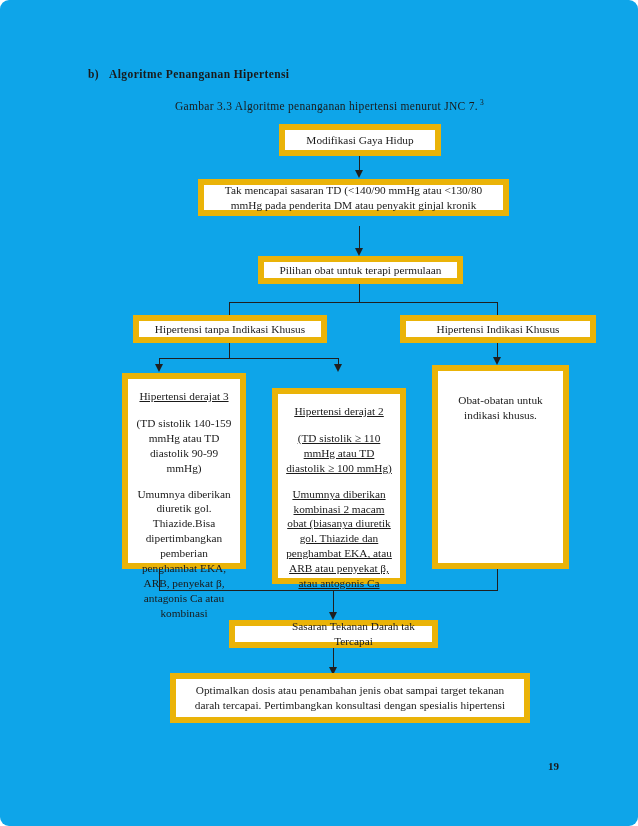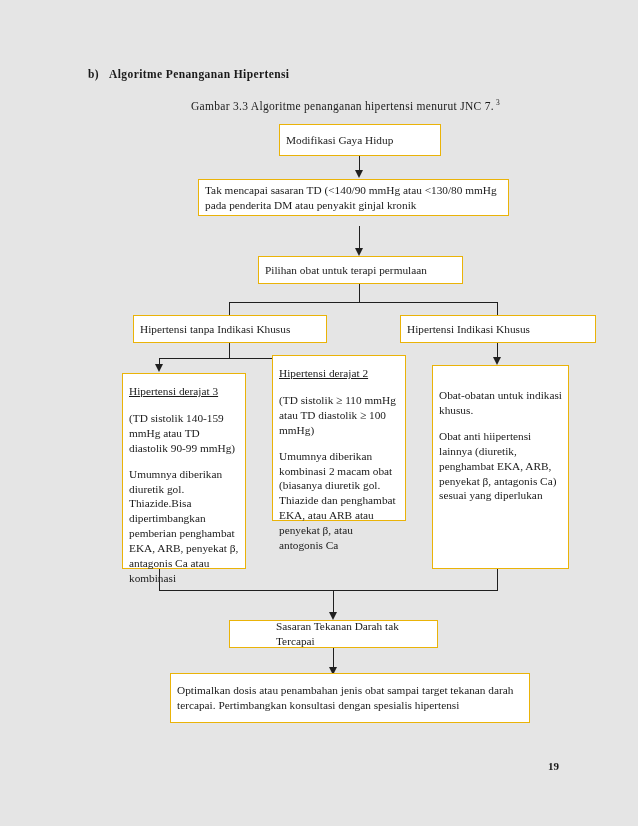--- a/index.html
+++ b/index.html
@@ -9,21 +9,22 @@
   }
   body {
     font-family: "Liberation Serif", serif;
     color: #1a1a1a;
   }
   #page {
     position: relative;
     width: 638px;
     height: 826px;
     overflow: hidden;
-    background: #e5e5e5;
+    background: #0ea5e9;
+    border-radius: 9px;
   }
 
   
   .heading-b {
     position: absolute;
     left: 88px;
     top: 68px;
     font-size: 11.5px;
     font-weight: bold;
     letter-spacing: 0.4px;
@@ -31,45 +32,45 @@
   }
   .heading-b .marker { margin-right: 10px; }
 
   .caption {
     position: absolute;
     left: 175px;
     top: 98px;
     font-size: 11.5px;
     white-space: nowrap;
     letter-spacing: 0.3px;
-    margin-left: 16px;
   }
   .caption sup {
     font-size: 7.5px;
     vertical-align: super;
     margin-left: 2px;
   }
 
   .page-number {
     position: absolute;
     left: 548px;
     top: 760px;
     font-size: 11px;
     font-weight: bold;
   }
 
   
   .node {
     position: absolute;
     box-sizing: border-box;
-    border: 1px solid #eab308;
+    border: 6px solid #eab308;
     background: #ffffff;
     display: flex;
     align-items: center;
     justify-content: center;
+    text-align: center;
     font-size: 11.3px;
     line-height: 1.32;
     padding: 3px 6px;
   }
   .node.top-align {
     align-items: flex-start;
     padding-top: 10px;
   }
   .node .inner { width: 100%; }
   .node .title-underline {
@@ -154,32 +155,31 @@
   <div class="arrow-head" style="left:493px; top:357px;"></div>
 
   <div class="node top-align" style="left:122px; top:373px; width:124px; height:196px;">
     <span class="inner">
       <span class="title-underline">Hipertensi derajat 3</span>
       <span class="para">(TD sistolik 140-159 mmHg atau TD diastolik 90-99 mmHg)</span>
       <span class="para">Umumnya diberikan diuretik gol. Thiazide.Bisa dipertimbangkan pemberian penghambat EKA, ARB, penyekat β, antagonis Ca atau kombinasi</span>
     </span>
   </div>
 
-  <div class="node top-align" style="left:272px; top:355px; width:134px; height:166px;">
+  <div class="node top-align" style="left:272px; top:388px; width:134px; height:196px;text-decoration:underline;">
     <span class="inner">
       <span class="title-underline">Hipertensi derajat 2</span>
       <span class="para">(TD sistolik ≥ 110 mmHg atau TD diastolik ≥ 100 mmHg)</span>
       <span class="para">Umumnya diberikan kombinasi 2 macam obat (biasanya diuretik gol. Thiazide dan penghambat EKA, atau ARB atau penyekat β, atau antogonis Ca</span>
     </span>
   </div>
 
   <div class="node top-align" style="left:432px; top:365px; width:137px; height:204px;">
     <span class="inner">
       <span class="para">Obat-obatan untuk indikasi khusus.</span>
-      <span class="para">Obat anti hiipertensi lainnya (diuretik, penghambat EKA, ARB, penyekat β, antagonis Ca) sesuai yang diperlukan</span>
     </span>
   </div>
 
   <div class="vline" style="left:159px; top:569px; height:22px;"></div>
   <div class="vline" style="left:497px; top:569px; height:22px;"></div>
   <div class="hline" style="left:159px; top:590px; width:339px;"></div>
   <div class="vline" style="left:333px; top:590px; height:24px;"></div>
   <div class="arrow-head" style="left:329px; top:612px;"></div>
 
   <div class="node" style="left:229px; top:620px; width:209px; height:28px;padding-left:46px;">

